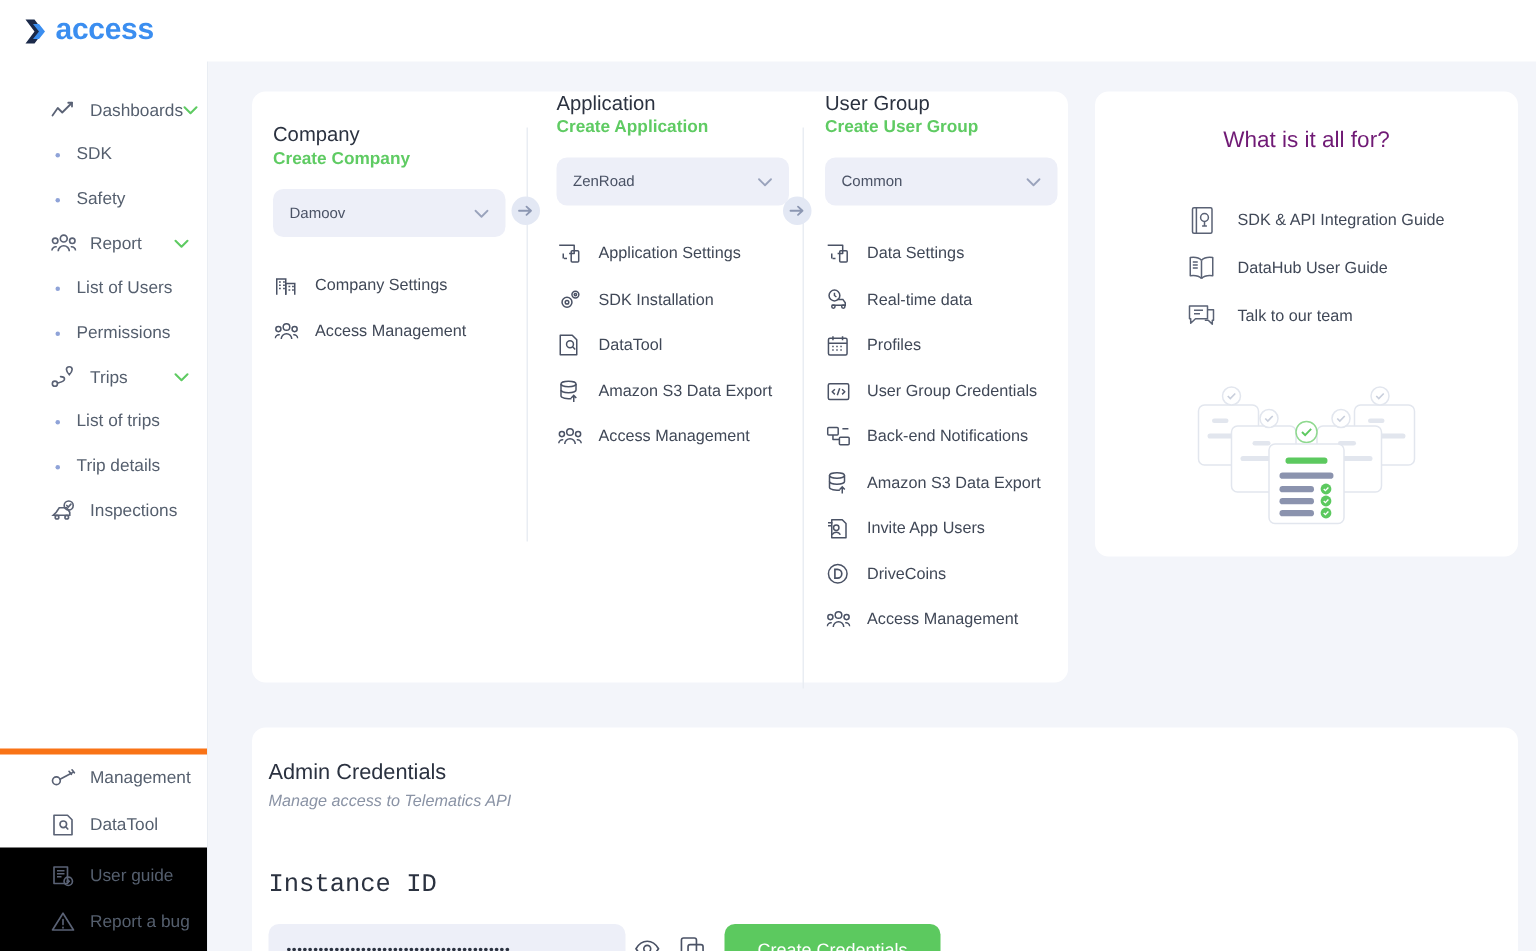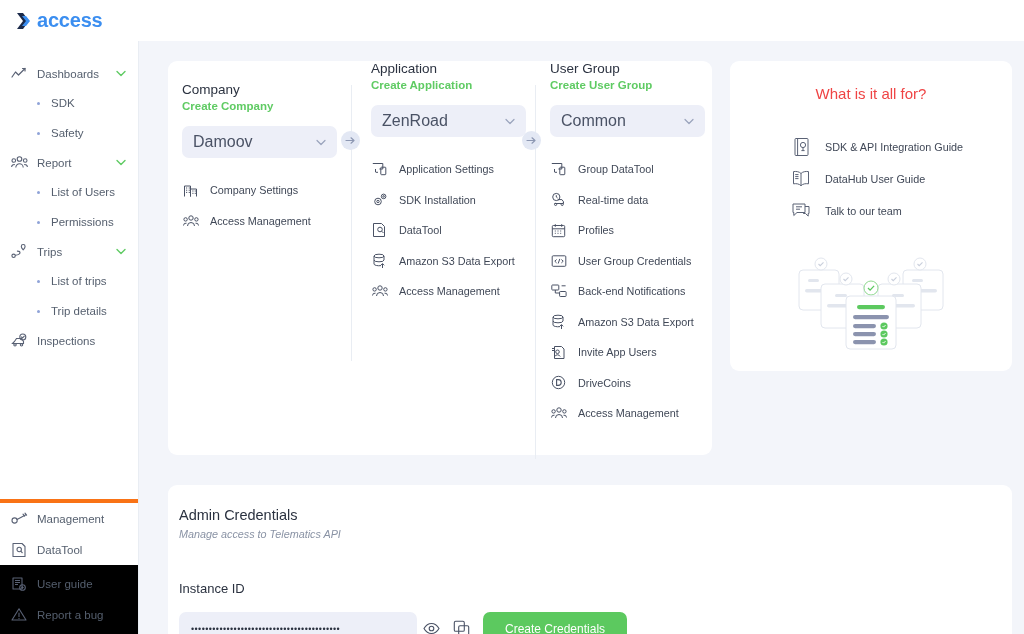--- a/index.html
+++ b/index.html
@@ -24,21 +24,21 @@
   
   .sidebar {
     position: absolute; top: 41px; left: 0;
     width: 139px; height: 593px;
     background: #ffffff;
     border-right: 1px solid #E9EDF3;
   }
   .nav-top { padding-top: 18px; }
   .nav-row {
     display: flex; align-items: center;
-    height: 29px; padding-left: 10px; cursor: pointer;
+    height: 29px; padding-left: 10px; cursor: pointer; margin-left: 23px;
   }
   .nav-icon {
     width: 18px; height: 18px; margin-right: 9px;
     display: flex; align-items: center; justify-content: center;
     flex: 0 0 18px;
   }
   .nav-label { font-size: 11.5px; color: #555F6E; }
   .nav-chevron { margin-left: auto; margin-right: 12px; color: #5FCB63; font-size: 10px; }
   .nav-sub {
     display: flex; align-items: center;
@@ -81,21 +81,21 @@
   .col-2 .col-inner, .col-3 .col-inner { margin-top: -24px; }
   .col-title { font-size: 13.5px; color: #2B3240; margin-bottom: 3px; }
   .col-link { font-size: 11.5px; font-weight: 700; color: #5FCB63; cursor: pointer; }
 
   .dropdown {
     margin-top: 14px; height: 32px; width: 155px;
     background: #EDEFF8; border-radius: 7px;
     display: flex; align-items: center; padding: 0 11px;
     cursor: pointer;
   }
-  .dropdown-value { font-size: 16px; color: #4A5265; text-align: center; }
+  .dropdown-value { font-size: 10px; color: #4A5265; text-align: center; }
   .dd-chevron { margin-left: auto; color: #9AA3BC; font-size: 9px; }
 
   .arrow-badge {
     position: absolute; top: 70px;
     width: 19px; height: 19px; border-radius: 50%;
     background: #E3E8F4;
     display: flex; align-items: center; justify-content: center;
     cursor: pointer; z-index: 3;
   }
   .ab1 { left: 173px; }
@@ -107,36 +107,36 @@
     height: 30.5px; cursor: pointer;
   }
   .item-icon {
     width: 17px; height: 17px; margin-right: 11px; flex: 0 0 17px;
     display: flex; align-items: center; justify-content: center;
   }
   .item-label { font-size: 10.8px; color: #404857; }
 
   
   .info-card { width: 284px; height: 310px; padding-top: 24px; }
-  .info-title { font-size: 15px; color: #ef4444; text-align: center; margin-bottom: 29px; }
+  .info-title { font-size: 15px; color: #701a75; text-align: center; margin-bottom: 29px; }
   .info-list { padding-left: 60px; }
   .info-item { display: flex; align-items: center; height: 31px; cursor: pointer; margin-bottom: 1px; }
   .info-icon { width: 22px; height: 22px; margin-right: 13px; flex: 0 0 22px;
                display: flex; align-items: center; justify-content: center; }
   .info-label { font-size: 10.8px; color: #404857; }
   .illus { margin-top: 22px; display: flex; justify-content: center; }
 
   
   .cred-card {
     margin-top: 30px; width: 844px; height: 200px;
     padding: 22px 0 0 11px;
   }
   .cred-title { font-size: 14.5px; color: #2B3240; }
   .cred-sub { font-size: 10.8px; color: #8A93A5; font-style: italic; margin-top: 5px; }
-  .cred-field-label { font-size: 13px; color: #2B3240; margin-top: 41px; }
+  .cred-field-label { font-size: 17px; color: #2B3240; margin-top: 41px; font-family: Liberation Mono, monospace; }
   .cred-row { display: flex; align-items: center; margin-top: 16px; }
   .cred-input {
     width: 238px; height: 33px; background: #EDEFF8;
     border-radius: 7px; display: flex; align-items: center;
     padding: 0 9px 0 12px; cursor: text;
   }
   .cred-mask {
     font-size: 9px; letter-spacing: 0.4px; color: #2B3240;
     overflow: hidden; white-space: nowrap; flex: 1;
   }
@@ -451,21 +451,21 @@
           <div class="item-list">
             <div class="item">
               <span class="item-icon">
                 <svg width="16" height="14" viewBox="0 0 16 14" fill="none" stroke="#4A5265" stroke-width="1" stroke-linejoin="round">
                     <path d="M0.8 1.5 h10 v5.5 h-3.4"></path>
                     <path d="M4 10.3 h2"></path>
                     <rect x="8.8" y="5.2" width="5" height="7.5" rx="0.7"></rect>
                     <path d="M3.5 7 v3.3"></path>
                   </svg>
               </span>
-              <span class="item-label">Group DataTool</span>
+              <span class="item-label">Data Settings</span>
             </div>
             <div class="item">
               <span class="item-icon">
                 <svg width="16" height="15" viewBox="0 0 16 15" fill="none" stroke="#4A5265" stroke-width="1">
                     <circle cx="5.3" cy="5" r="3.6"></circle>
                     <path d="M5.3 3.2 v1.8 l1.3 1"></path>
                     <path d="M3.5 11.5 h9 v-1.7 l-1.6 -2.2 h-4"></path>
                     <circle cx="4.6" cy="12.4" r="1.1"></circle>
                     <circle cx="11.2" cy="12.4" r="1.1"></circle>
                   </svg>

